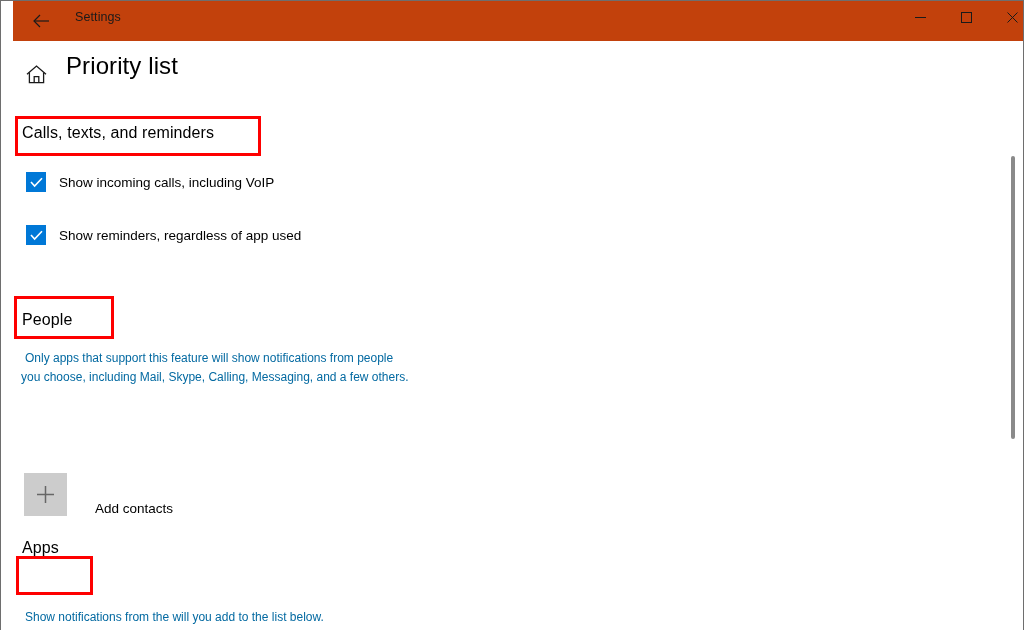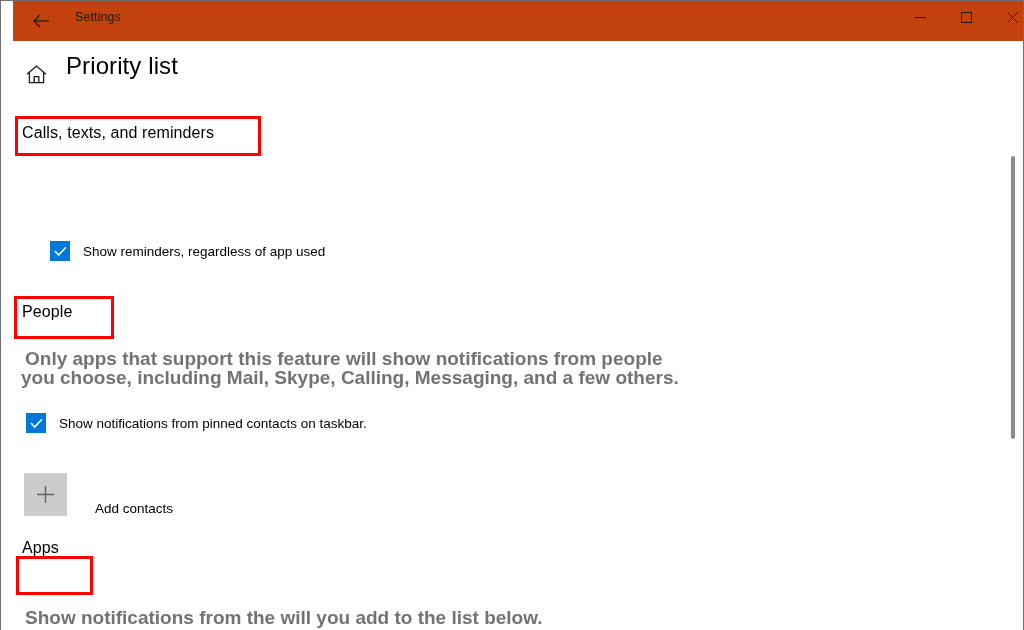--- a/index.html
+++ b/index.html
@@ -123,25 +123,24 @@
   .annot-box {
     position: absolute;
     border: 3px solid #fe0000;
     box-sizing: border-box;
     pointer-events: none;
     background: transparent;
   }
 
   .body-text {
     position: absolute;
-    font-size: 19px;
-    color: #737373;
+    font-size: 12px;
+    color: #0369a1;
     line-height: 19px;
     white-space: nowrap;
-    font-weight: bold;
   }
 
   
   .cb-row {
     position: absolute;
     display: flex;
     align-items: center;
     cursor: pointer;
   }
   .checkbox {
@@ -261,44 +260,44 @@
       </svg>
     </div>
     <div class="page-title">Priority list</div>
   </div>
 
   <div class="content">
 
     <div class="section-heading" style="left:21px; top:23px;">Calls, texts, and reminders</div>
     <div class="annot-box" style="left:14px; top:15px; width:246px; height:40px;"></div>
 
-
-    <div class="cb-row" style="left:25px; top:140px;margin-left:24px;">
+    <div class="cb-row" style="left:25px; top:71px;">
+      <span class="checkbox">
+        <svg width="13" height="11" viewBox="0 0 13 11">
+          <path d="M1 5 L4.6 9 L12 1.2" stroke="#ffffff" stroke-width="1.6" fill="none"></path>
+        </svg>
+      </span>
+      <span class="cb-label">Show incoming calls, including VoIP</span>
+    </div>
+
+    <div class="cb-row" style="left:25px; top:124px;">
       <span class="checkbox">
         <svg width="13" height="11" viewBox="0 0 13 11">
           <path d="M1 5 L4.6 9 L12 1.2" stroke="#ffffff" stroke-width="1.6" fill="none"></path>
         </svg>
       </span>
       <span class="cb-label">Show reminders, regardless of app used</span>
     </div>
 
-    <div class="section-heading" style="left:21px; top:202px;">People</div>
+    <div class="section-heading" style="left:21px; top:210px;">People</div>
     <div class="annot-box" style="left:13px; top:195px; width:100px; height:43px;"></div>
 
     <div class="body-text" style="left:24px; top:248px;">Only apps that support this feature will show notifications from people</div>
     <div class="body-text" style="left:20px; top:267px;">you choose, including Mail, Skype, Calling, Messaging, and a few others.</div>
 
-    <div class="cb-row" style="left:25px; top:312px;">
-      <span class="checkbox">
-        <svg width="13" height="11" viewBox="0 0 13 11">
-          <path d="M1 5 L4.6 9 L12 1.2" stroke="#ffffff" stroke-width="1.6" fill="none"></path>
-        </svg>
-      </span>
-      <span class="cb-label">Show notifications from pinned contacts on taskbar.</span>
-    </div>
 
     <div class="add-row" style="left:23px; top:371px;">
       <span class="add-tile">
         <svg width="19" height="19" viewBox="0 0 19 19">
           <path d="M9.5 1 V18 M1 9.5 H18" stroke="#666666" stroke-width="1.5"></path>
         </svg>
       </span>
       <span class="add-label">Add contacts</span>
     </div>
 

